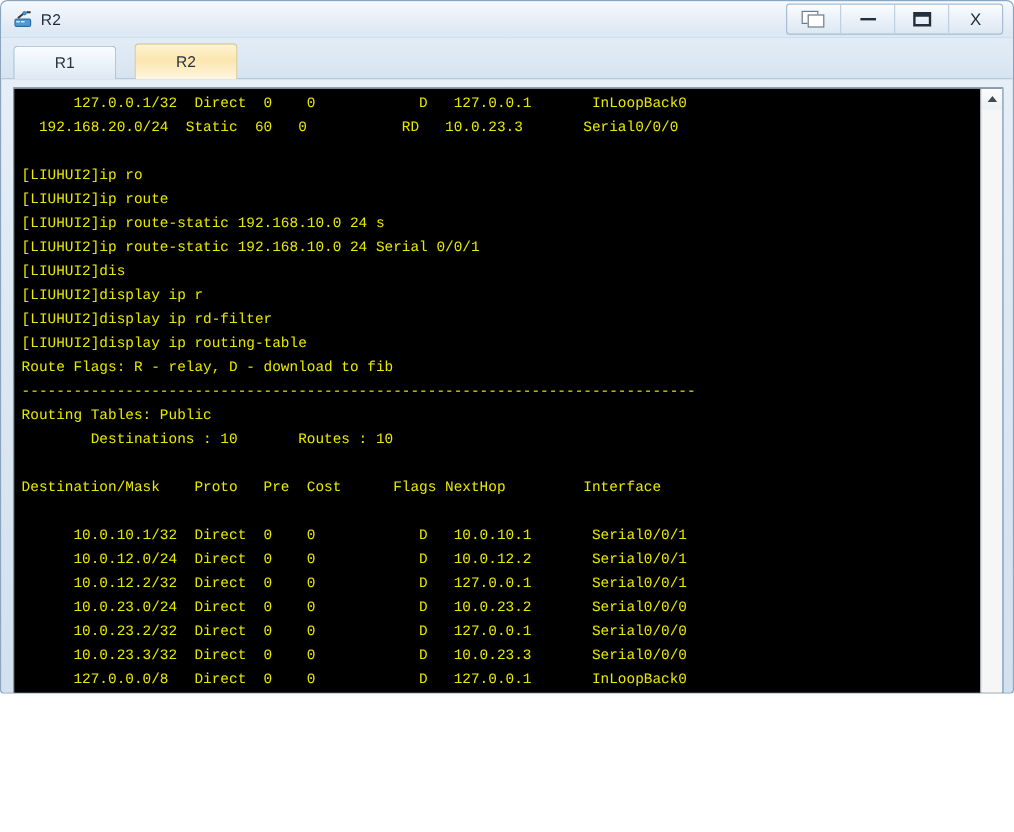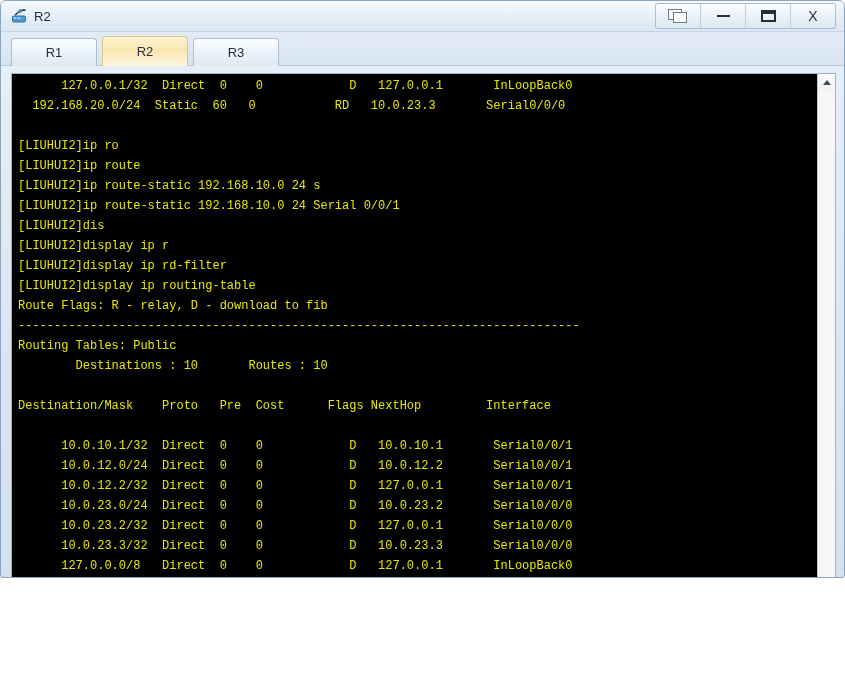--- a/index.html
+++ b/index.html
@@ -121,21 +121,21 @@
   .tabstrip::after {
     content: "";
     position: absolute;
     left: 0; right: 0; bottom: 0;
     height: 1px;
     background: #b6c9db;
   }
   .tab {
     min-width: 86px;
     height: 28px;
-    margin-right: 5px;
+    margin-right: 15px;
     display: flex;
     align-items: center;
     justify-content: center;
     font-size: 13px;
     color: #25323f;
     border: 1px solid #a9bed2;
     border-bottom: none;
     border-radius: 4px 4px 0 0;
     background: linear-gradient(180deg, #fbfdff 0%, #eaf2f9 55%, #dfe9f3 100%);
     position: relative;
@@ -263,23 +263,20 @@
     </div>
   </div>
 
   <div class="tabstrip">
     <div class="tab">
       <span>R1</span>
     </div>
     <div class="tab active">
       <span>R2</span>
     </div>
-    <div class="tab">
-      <span>R3</span>
-    </div>
   </div>
 
   <div class="term-wrap">
     <div class="term">
       <pre>      127.0.0.1/32  Direct  0    0            D   127.0.0.1       InLoopBack0
   192.168.20.0/24  Static  60   0           RD   10.0.23.3       Serial0/0/0
 
 [LIUHUI2]ip ro
 [LIUHUI2]ip route
 [LIUHUI2]ip route-static 192.168.10.0 24 s

